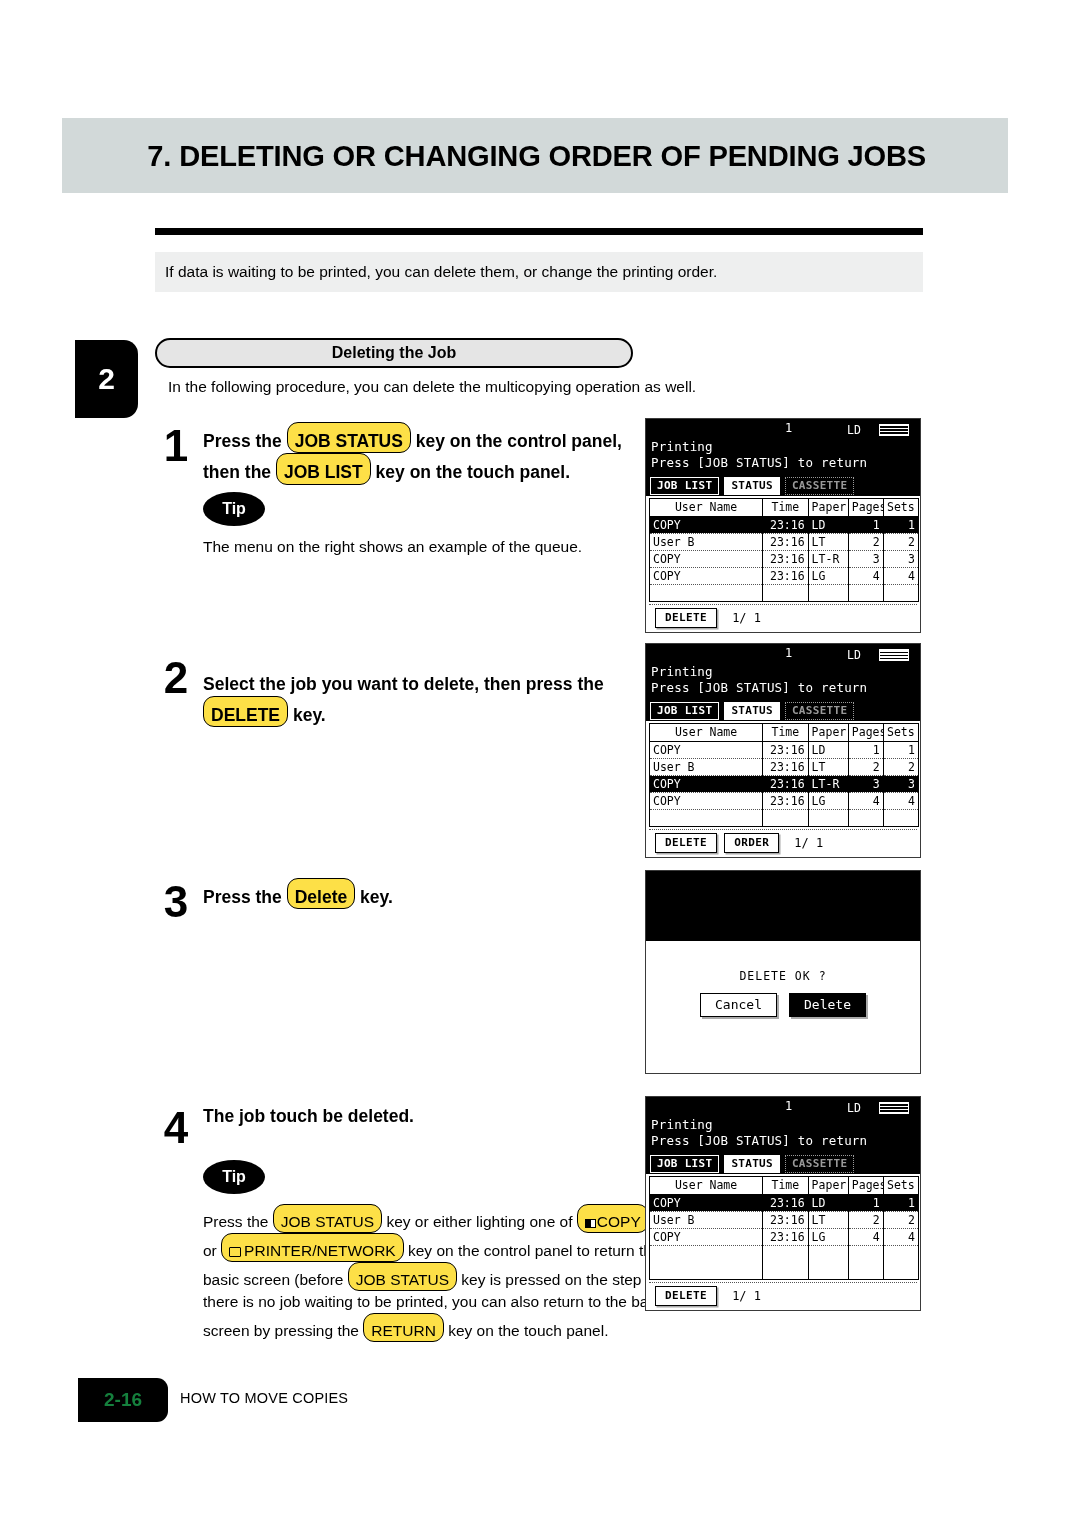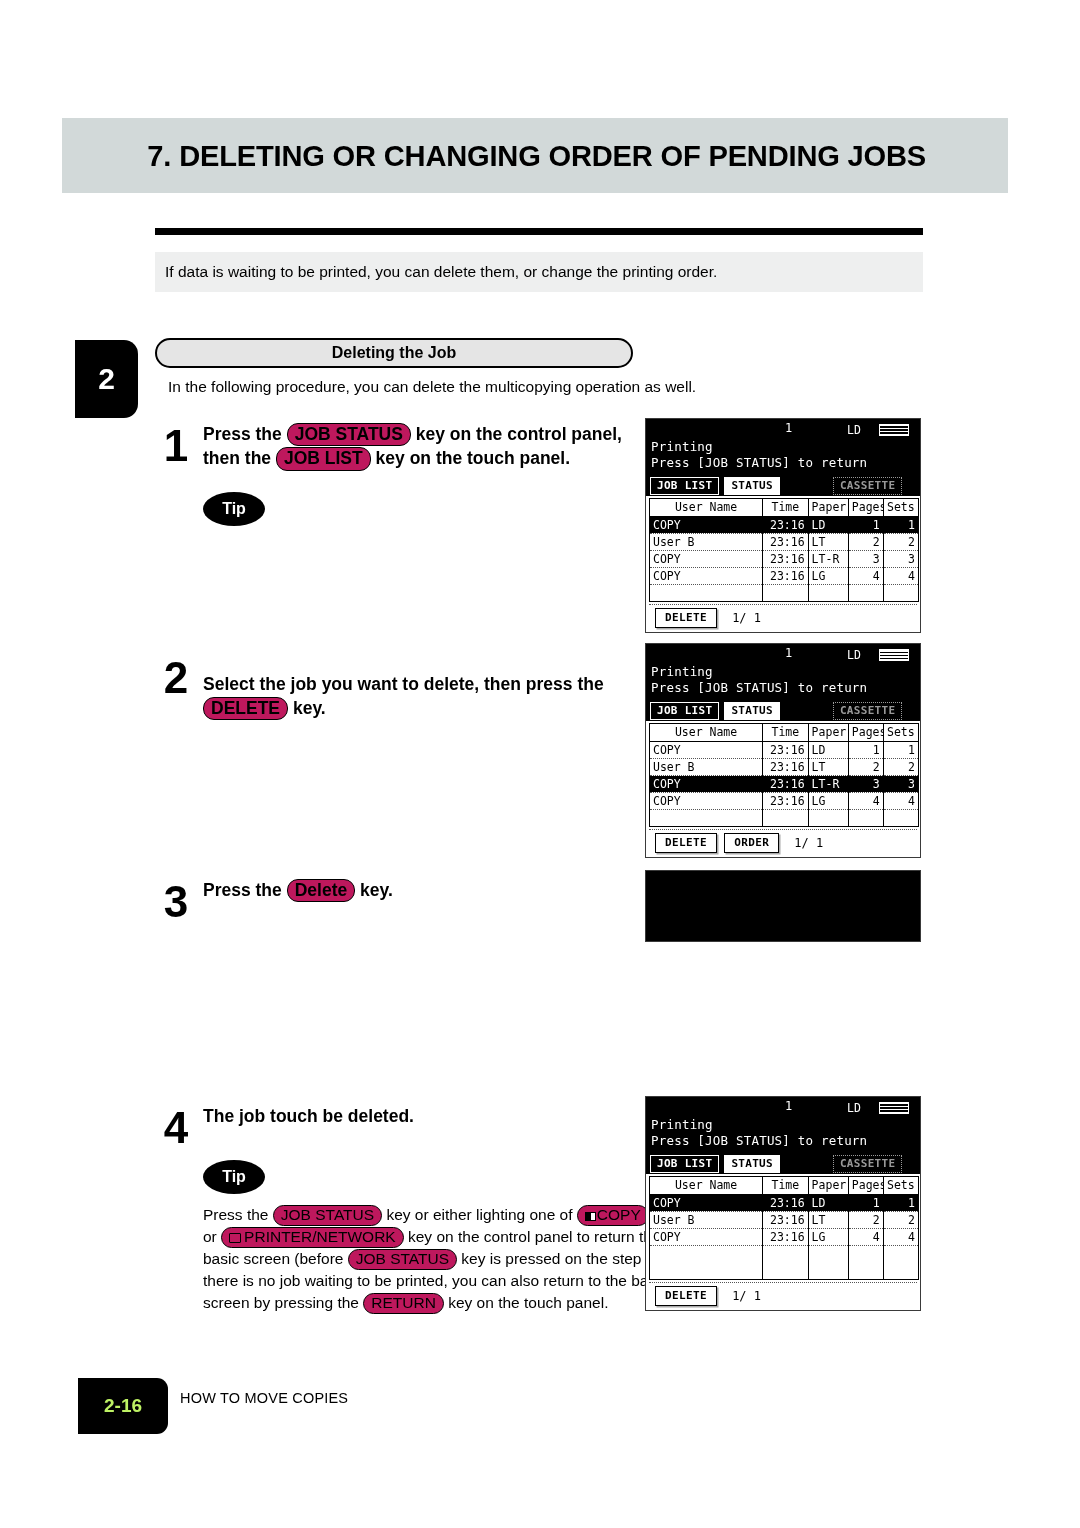--- a/index.html
+++ b/index.html
@@ -101,24 +101,24 @@
     font-size: 17.5px;
     font-weight: bold;
     line-height: 1.38;
   }
 
   
   .key {
     display: inline-block;
     border: 1.6px solid #000;
     border-radius: 11px;
-    padding: 0px 7px 1px 7px;
+    padding: 8px 7px 1px 7px;
     line-height: 1.16;
     white-space: nowrap;
-    background: #be185d;
+    background: #fde047;
   }
   .key.thin { font-weight: normal; }
 
   
   .tip-badge {
     width: 62px; height: 34px;
     background: #000;
     border-radius: 50%;
     color: #fff;
     font-size: 16px;
@@ -187,21 +187,20 @@
     padding: 1px 6px 2px 6px;
     border: 1.4px solid #fff;
     white-space: nowrap;
   }
   .lcd-tab.sel { background: #000; color: #fff; border-color:#fff;
     box-shadow: inset 0 0 0 1.2px #000; }
   .lcd-tab.norm { background: #fff; color: #000; border-color:#fff; }
   .lcd-tab.dim {
     background: #000; color: #9a9a9a;
     border: 1.4px dotted #9a9a9a;
-    margin-left: 48px;
   }
 
   
   .lcd-table {
     width: 100%;
     border-collapse: collapse;
     background: #fff;
     table-layout: fixed;
   }
   .lcd-table th, .lcd-table td {
@@ -279,25 +278,25 @@
     border: 1.5px solid #000;
     background: #fff;
     box-shadow: 2px 2px 0 #aaa;
   }
   .dlg-btn.primary { background: #000; color: #fff; }
 
   
   .footer-tab {
     position: absolute;
     left: 78px; top: 1378px;
-    width: 90px; height: 56px;
+    width: 90px; height: 44px;
     background: #000;
     border-radius: 0 11px 11px 0;
     display: flex; align-items: center; justify-content: center;
-    color: #bef264;
+    color: #15803d;
     font-size: 19px;
     font-weight: bold;
   }
   .footer-text {
     position: absolute;
     left: 180px; top: 1390px;
     font-size: 14.5px;
     letter-spacing: 0.2px;
   }
 </style>
@@ -330,20 +329,21 @@
     <span class="key">JOB STATUS</span>
     <span>key on the control panel,</span>
     <span>then the</span>
     <span class="key">JOB LIST</span>
     <span>key on the touch panel.</span>
   </div>
   <div style="position:absolute; left:48px; top:74px;">
     <div class="tip-badge">
       <span>Tip</span>
     </div>
+    <div class="tip-text" style="margin-top:10px; width:420px;">The menu on the right shows an example of the queue.</div>
   </div>
 </div>
 
 <div class="step" style="left:155px; top:648px; width:480px;">
   <div class="step-num" style="left:0; top:8px;">2</div>
   <div class="step-body" style="top:4px; width:432px;margin-top:20px;">
     <span>Select the job you want to delete, then press the</span>
     <span class="key">DELETE</span>
     <span>key.</span>
   </div>
@@ -535,20 +535,27 @@
   </div>
   <div class="lcd-foot">
     <div class="lcd-btn">DELETE</div>
     <div class="lcd-btn">ORDER</div>
     <div class="lcd-page">1/ 1</div>
   </div>
 </div>
 
 <div class="lcd" style="top:870px;">
   <div class="lcd-dialog-top"></div>
+  <div class="lcd-dialog-body">
+    <div class="dlg-msg">DELETE OK ?</div>
+    <div class="dlg-btns">
+      <div class="dlg-btn">Cancel</div>
+      <div class="dlg-btn primary">Delete</div>
+    </div>
+  </div>
 </div>
 
 <div class="lcd" style="top:1096px;">
   <div class="lcd-head">
     <div class="lcd-statusbar">
       <span class="sb-num">1</span>
       <span class="sb-paper">LD</span>
       <span class="paper-icon"></span>
     </div>
     <div class="lcd-line">Printing</div>

